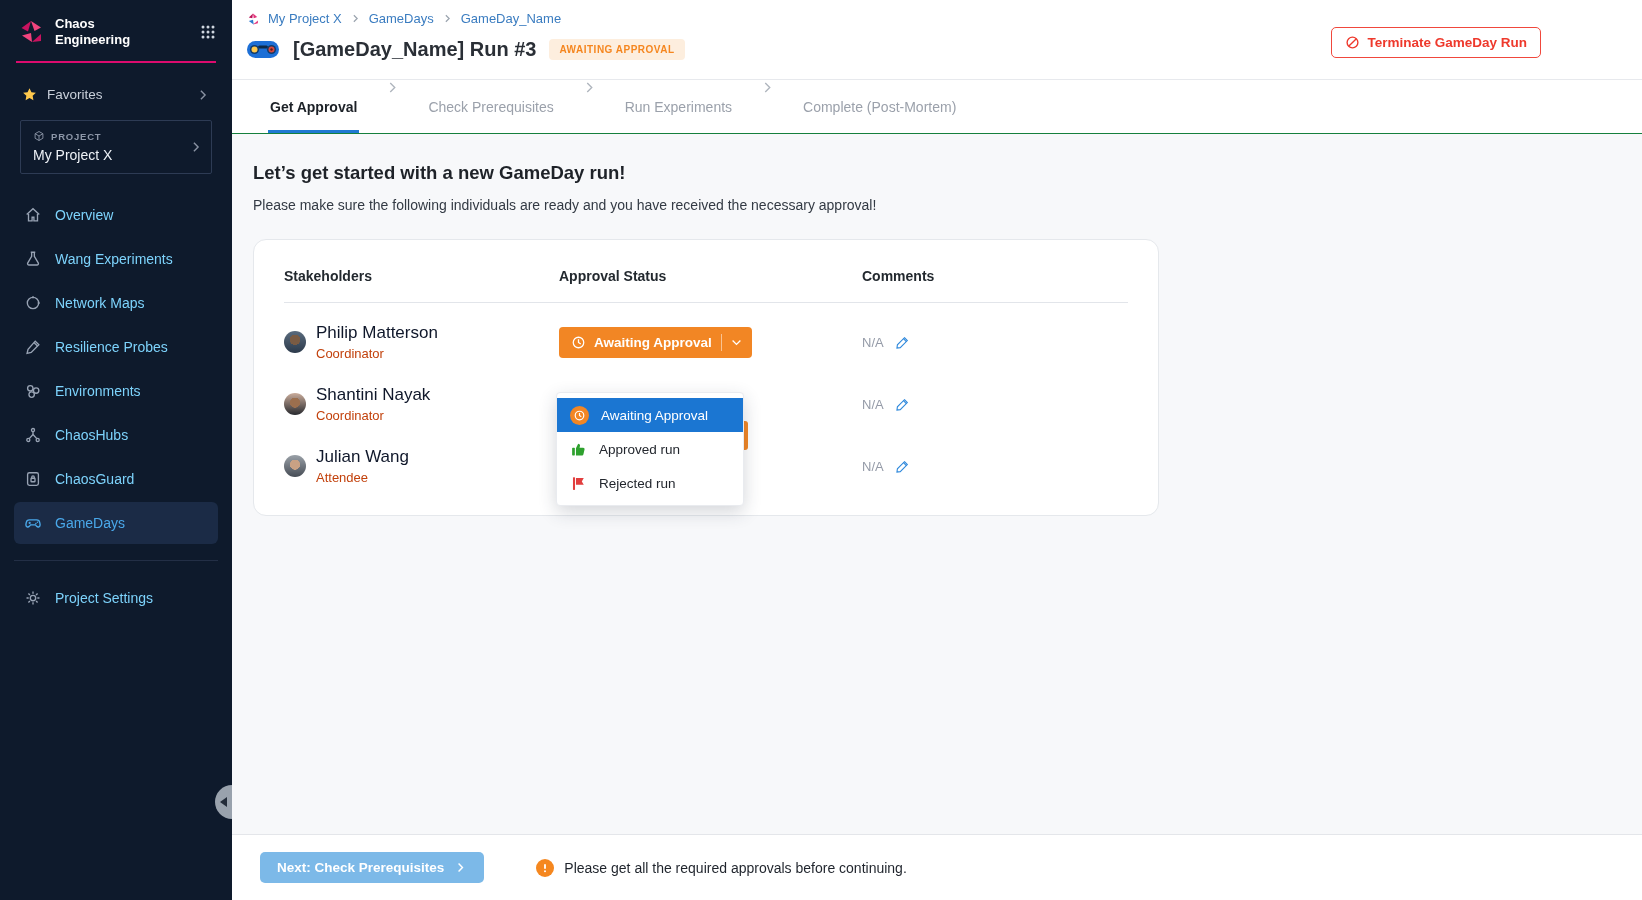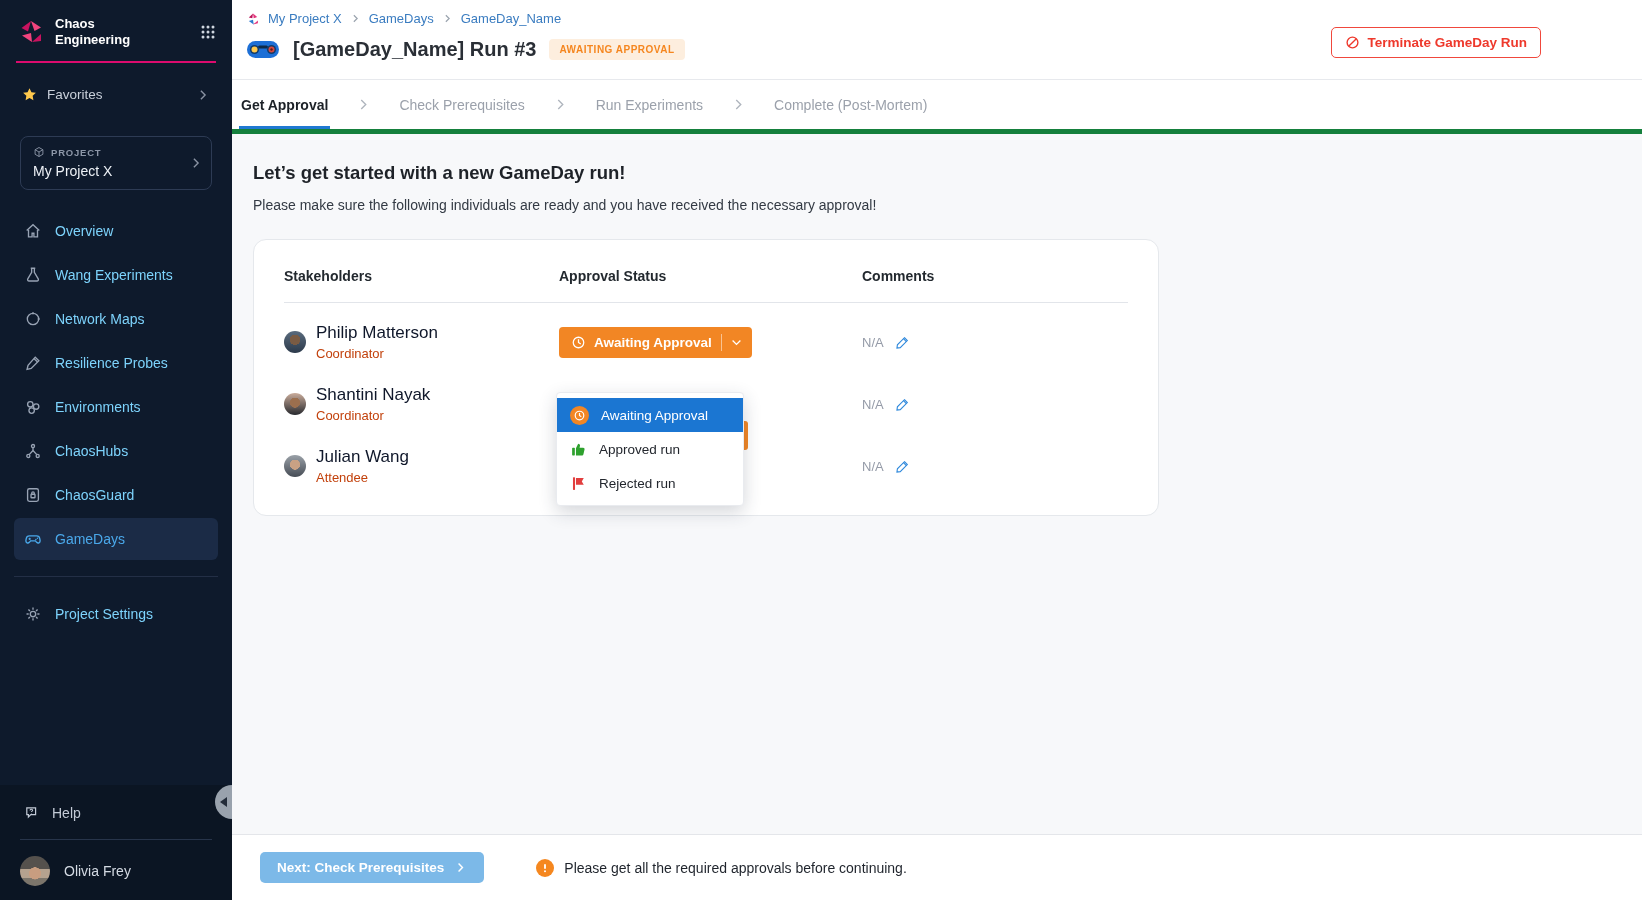--- a/index.html
+++ b/index.html
@@ -9,21 +9,21 @@
   svg{display:block}
 
   
   .sidebar{position:absolute;left:0;top:0;width:232px;height:900px;background:#0e1a2c;color:#c3cad6}
   .side-head{display:flex;align-items:center;padding:16px 16px 14px 18px}
   .brand-text{margin-left:10px;font-size:13px;font-weight:bold;color:#fff;line-height:1.2}
   .grid-icon{margin-left:auto;cursor:pointer}
   .pink-line{height:2px;background:#dc0b6e;margin:0 16px}
   .fav-row{display:flex;align-items:center;gap:10px;margin:18px 16px 0;padding:6px 6px;font-size:13.5px;color:#c9d0da;cursor:pointer}
   .fav-row .chev{margin-left:auto}
-  .project-box{position:relative;margin:28px 20px 0;border:1px solid #2d3b54;border-radius:8px;padding:9px 20px 10px 12px;cursor:pointer}
+  .project-box{position:relative;margin:12px 20px 0;border:1px solid #2d3b54;border-radius:2px;padding:9px 20px 10px 12px;cursor:pointer}
   .project-label{display:flex;align-items:center;gap:6px;font-size:9.5px;letter-spacing:.8px;color:#8d97a8;font-weight:bold}
   .project-name{margin-top:5px;font-size:14px;color:#eef2f7}
   .project-box .chev{position:absolute;right:8px;top:50%;transform:translateY(-50%)}
   .nav{margin-top:20px}
   .nav-item{display:flex;align-items:center;gap:13px;height:42px;margin:2px 14px;padding:0 10px;border-radius:6px;
             font-size:14px;color:#7dd3fc;cursor:pointer}
   .nav-item .nicon{color:#98a3b4;width:18px;height:18px}
   .nav-item.selected{background:#1b2b46;color:#4aa8ea}
   .nav-item.selected .nicon{color:#4aa8ea}
   .nav-divider{border:0;border-top:1px solid #232f46;margin:16px 14px}
@@ -45,21 +45,21 @@
   .crumbs{display:flex;align-items:center;gap:8px;font-size:13px;color:#3a7cc0}
   .crumbs .crumb{cursor:pointer}
   .crumbs .chev{color:#9aa3ae}
   .title-row{display:flex;align-items:center;gap:13px;margin-top:12px}
   .page-title{font-size:20px;font-weight:bold;color:#2a2f36}
   .badge{background:#fdeede;color:#f5861f;font-size:10px;font-weight:bold;letter-spacing:.5px;
          padding:5px 10px;border-radius:4px}
   .terminate-btn{position:absolute;right:101px;top:27px;height:31px;display:flex;align-items:center;gap:7px;
       background:#fff;border:1.5px solid #f0483c;border-radius:5px;color:#ee392c;font-weight:bold;
       font-size:13.5px;padding:0 13px;cursor:pointer;font-family:inherit}
-  .tabs{height:54px;background:#fff;border-bottom:5px solid #15803d;display:flex;align-items:center;padding-left:7px}
+  .tabs{height:54px;background:#fff;border-bottom:1px solid #15803d;display:flex;align-items:flex-start;padding-left:36px}
   .tab{position:relative;height:100%;display:flex;align-items:center;padding:0 2px;font-size:14px;color:#9ba1ab;cursor:pointer}
   .tab.active{color:#1c2127;font-weight:bold}
   .tab.active::after{content:"";position:absolute;left:0;right:0;bottom:0;height:3px;background:#2079d2}
   .step-chev{margin:0 26px;color:#aeb4bd}
 
   .content{flex:1;background:#f7f8fa;padding:28px 0 0 21px}
   .content h2{font-size:18.5px;font-weight:bold;color:#1e2228}
   .subheading{margin-top:13px;font-size:14px;color:#333a44}
 
   
@@ -250,37 +250,20 @@
     <div class="nav-item">
       <span class="nicon">
         <svg width="18" height="18" viewBox="0 0 20 20" fill="none" stroke="currentColor" stroke-width="1.5">
           <circle cx="10" cy="10" r="3"></circle>
             <path d="M10 2.8v2.4M10 14.8v2.4M2.8 10h2.4M14.8 10h2.4M4.9 4.9l1.7 1.7M13.4 13.4l1.7 1.7M15.1 4.9l-1.7 1.7M6.6 13.4l-1.7 1.7"></path>
         </svg>
       </span>
       <span>Project Settings</span>
     </div>
 
-    <div class="side-footer">
-      <div class="help-row">
-        <span>
-          <svg width="16" height="16" viewBox="0 0 20 20" fill="none" stroke="#c3cad6" stroke-width="1.5">
-            <path d="M3.5 3.5h11v8.5H8.5l-3 3v-3h-2z"></path>
-              <path d="M7.5 6.8c0-1 .8-1.6 1.7-1.6s1.6.6 1.6 1.4c0 1.1-1.5 1.2-1.5 2.3" stroke-width="1.3"></path>
-              <circle cx="9.2" cy="10.4" r=".5" fill="#c3cad6" stroke="none"></circle>
-          </svg>
-        </span>
-        <span>Help</span>
-      </div>
-      <hr class="foot-divider">
-      <div class="user-row">
-        <span class="avatar av-olivia"></span>
-        <span>Olivia Frey</span>
-      </div>
-    </div>
 
     <div class="collapse-handle">
       <span class="tri"></span>
     </div>
   </aside>
 
   <div class="main">
 
     <header class="topbar">
       <div class="crumbs">

